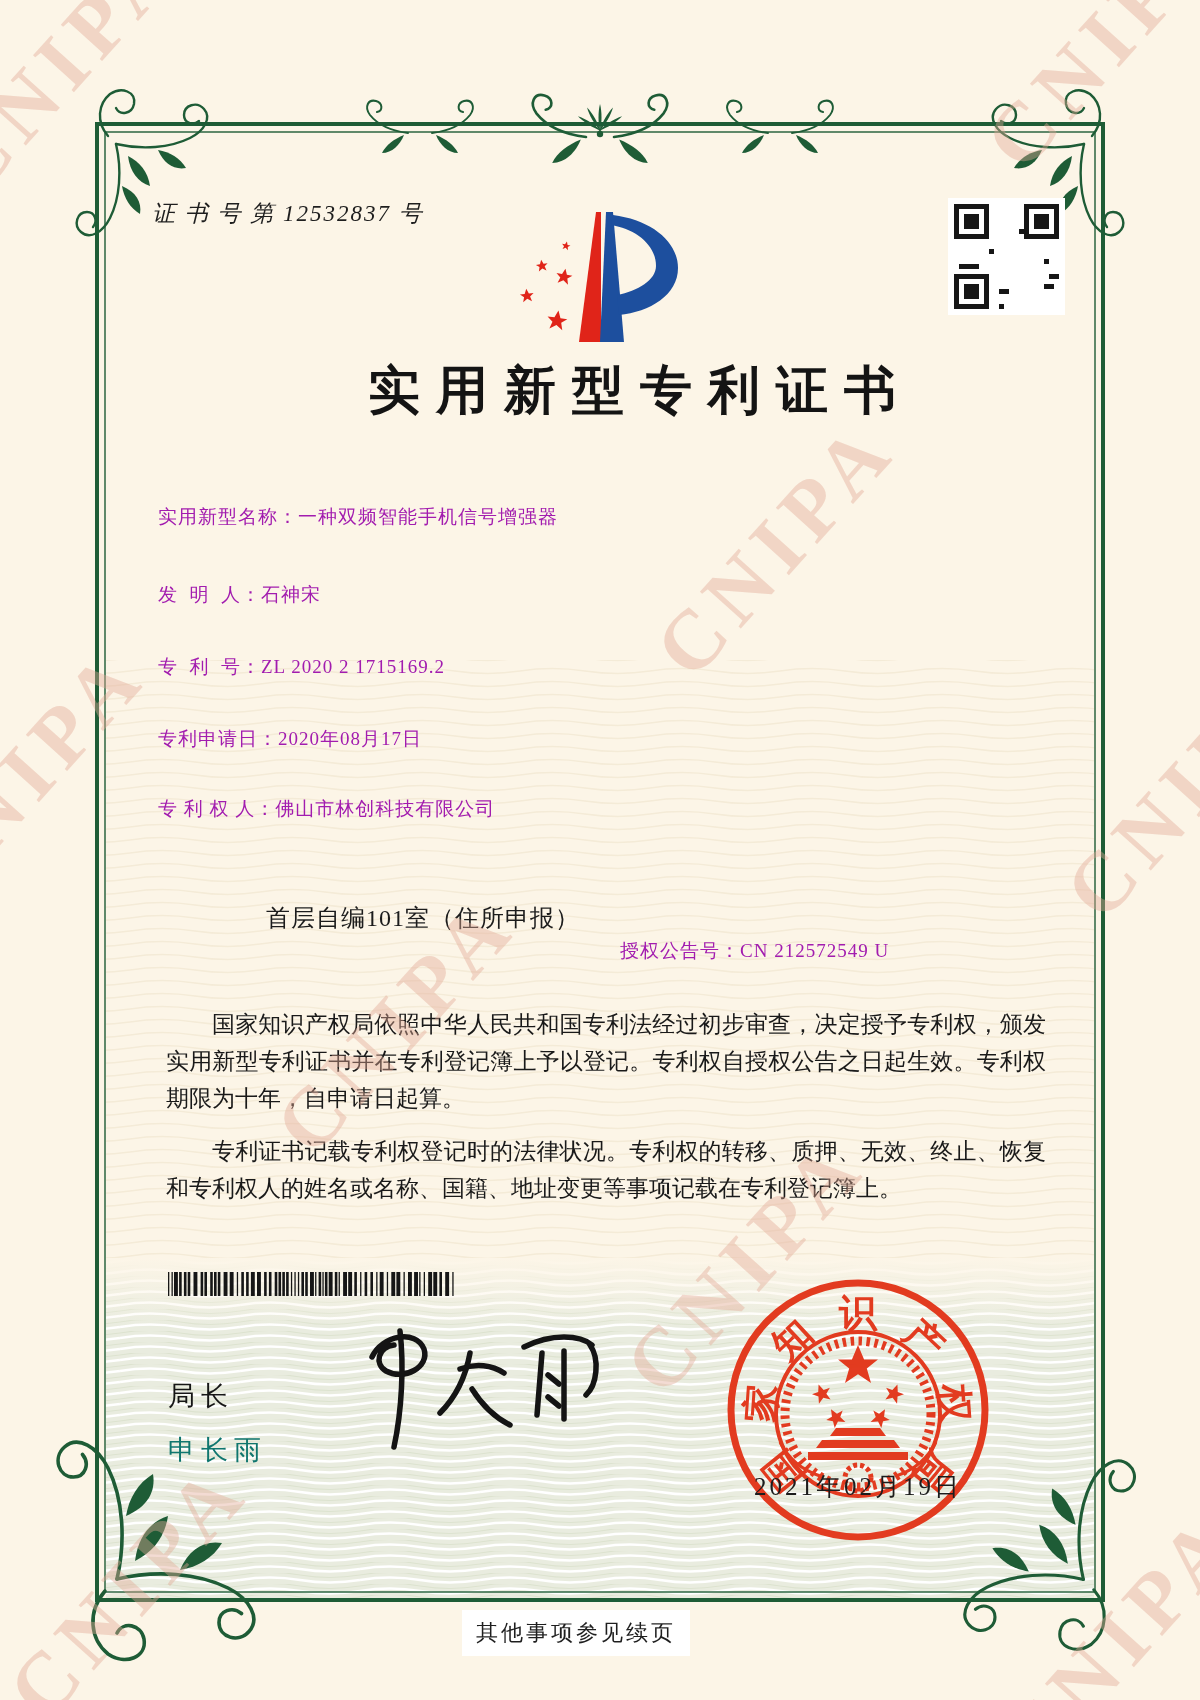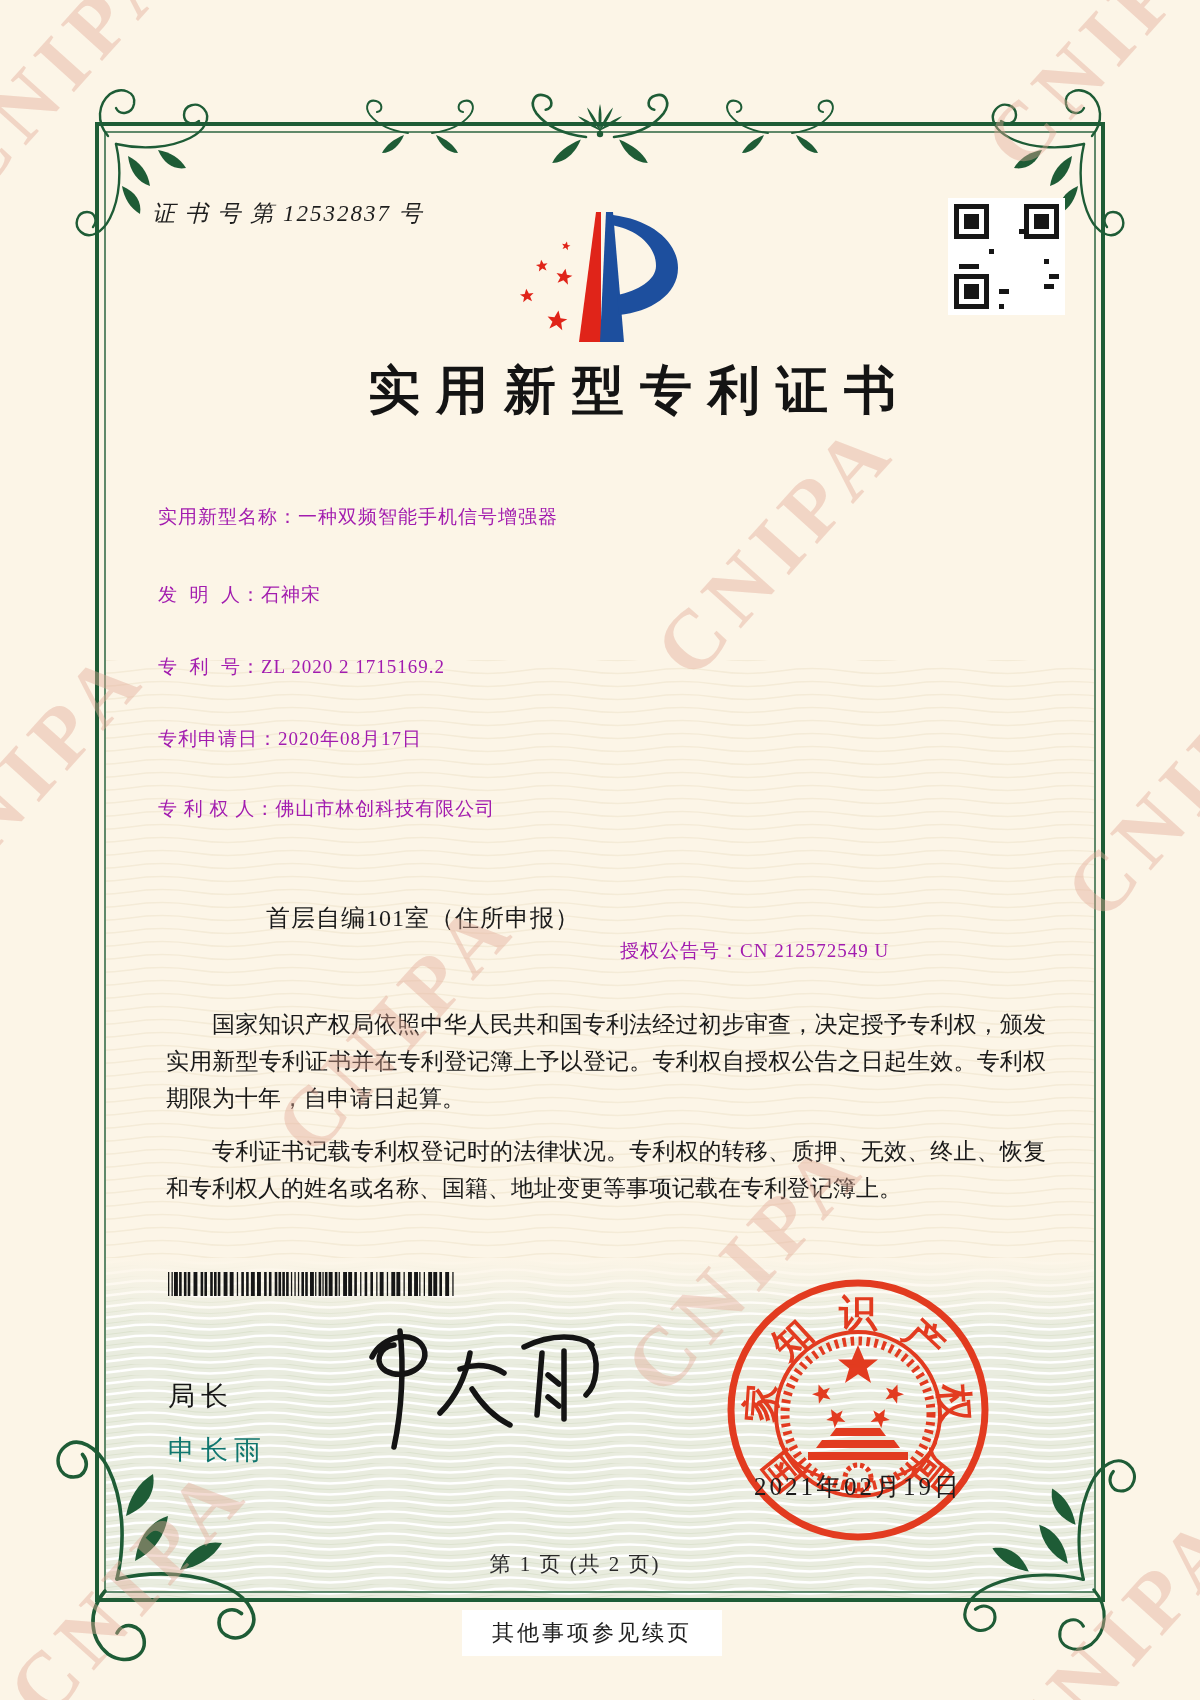--- a/index.html
+++ b/index.html
@@ -14,21 +14,21 @@
   .frow .lbl{white-space:pre;}
   .addr2{left:266px;top:902px;font-size:24px;color:#1c1c1c;letter-spacing:1px;}
   .paras{left:150px;top:990px;width:912px;}
   .paras p{margin:16px;text-indent:2em;font-size:23px;line-height:37px;text-align:justify;color:#191919;}
   .btitle{left:168px;top:1378px;font-size:27px;letter-spacing:6px;color:#161616;}
   .bname{left:168px;top:1432px;font-size:27px;letter-spacing:6px;color:#0f766e;text-align:center;}
   .sealdate{left:700px;top:1470px;width:316px;text-align:center;font-size:25px;
             letter-spacing:3px;color:#1c1c1c;}
   .pageinfo{left:375px;top:1550px;width:400px;text-align:center;font-size:21px;
             letter-spacing:2px;color:#2a2a2a;}
-  .note{left:462px;top:1610px;background:#ffffff;padding:8px 30px;font-size:22px;
+  .note{left:462px;top:1610px;background:#ffffff;padding:8px 14px;font-size:22px;
         letter-spacing:3px;color:#1e1e1e;}
   .wm{position:absolute;z-index:6;font-weight:600;font-size:84px;letter-spacing:10px;
       color:rgba(226,170,150,0.42);transform:translate(-50%,-50%) rotate(-48deg);
       white-space:nowrap;pointer-events:none;font-family:"Liberation Serif",serif;}
   .lay1{z-index:1;} .lay2{z-index:2;} .lay3{z-index:3;}
 </style>
 </head>
 <body>
 
 <div class="page">
@@ -281,21 +281,20 @@
         <path d="M78,28 C70,44 56,56 38,62" fill="none" stroke-width="3"></path>
       </g>
     </g>
     <defs>
       <path id="ustar2" d="M0,-10 L2.9,-3.1 L9.5,-3.1 L4.2,1.2 L6.2,8.1 L0,3.9 L-6.2,8.1 L-4.2,1.2 L-9.5,-3.1 L-2.9,-3.1 Z"></path>
     </defs>
   </svg>
 
   <div class="abs lay3 sealdate">2021年02月19日</div>
 
-  <div class="abs lay2 pageinfo">第 1 页 (共 2 页)</div>
 
   <div class="abs lay2 note">其他事项参见续页</div>
 
   <span class="wm" style="left:60px;top:65px;">CNIPA</span>
   <span class="wm" style="left:1105px;top:40px;">CNIPA</span>
   <span class="wm" style="left:775px;top:548px;">CNIPA</span>
   <span class="wm" style="left:25px;top:775px;">CNIPA</span>
   <span class="wm" style="left:1185px;top:790px;">CNIPA</span>
   <span class="wm" style="left:395px;top:1025px;">CNIPA</span>
   <span class="wm" style="left:745px;top:1265px;">CNIPA</span>

